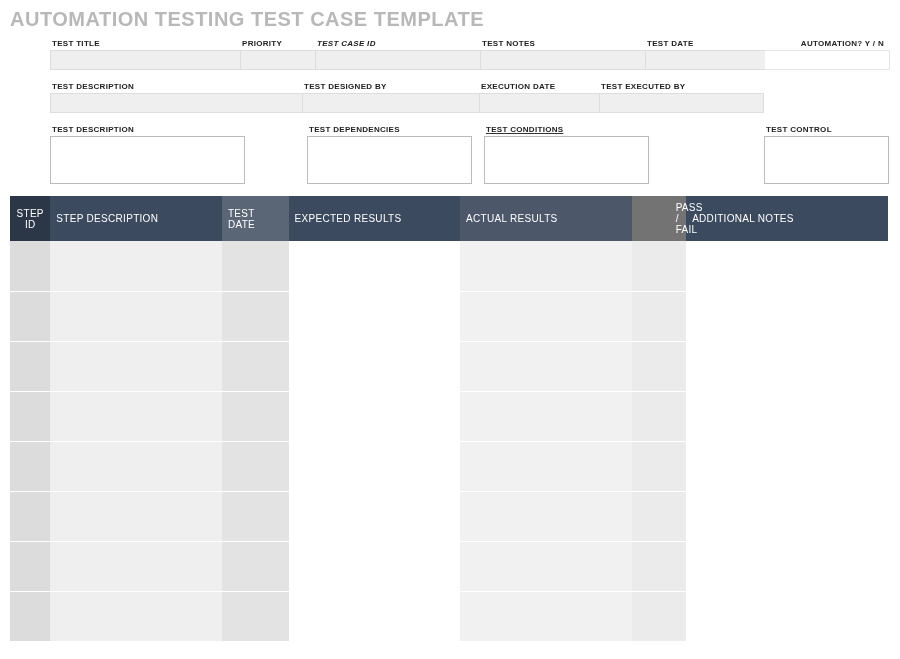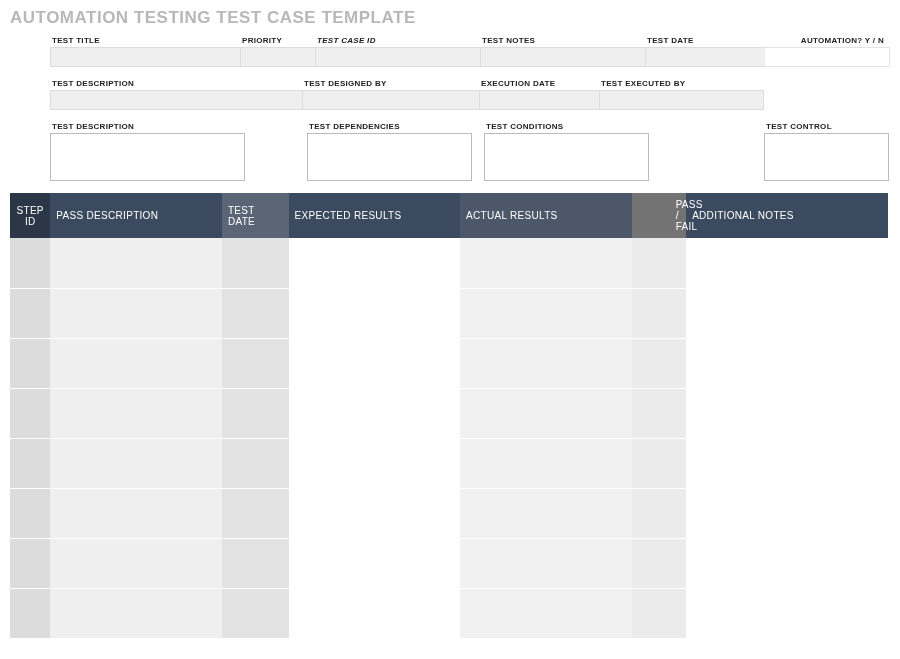--- a/index.html
+++ b/index.html
@@ -6,21 +6,21 @@
   body {
     font-family: Arial, Helvetica, sans-serif;
     background: #ffffff;
     width: 900px;
     height: 659px;
     padding: 8px 10px;
     font-size: 10px;
     color: #333;
   }
   .title {
-    font-size: 17px;
+    font-size: 20px;
     font-weight: bold;
     color: #b8b8b8;
     letter-spacing: 0.5px;
     margin-bottom: 8px;
   }
   .section {
     margin-bottom: 12px;
   }
   .row {
     display: flex;
@@ -78,21 +78,21 @@
   .r2 .designed-by { width: 177px; }
   .r2 .executed-by { width: 165px; }
   .r2 .exec-date { width: 120px; }
   .r2 .input-shaded { border-right: none; }
   .r2 .field:last-child .input-shaded { border-right: 1px solid #ddd; }
   
   .r3 { padding-left: 40px; }
   .r3 .field { }
   .r3 .test-desc2 { width: 195px; }
   .r3 .dependencies { width: 165px; }
-  .r3 .conditions { width: 165px; }
+  .r3 .conditions { width: 165px; text-decoration: underline; }
   .r3 .control { width: 125px; }
   
   .steps-table {
     border-collapse: collapse;
     width: 878px;
     table-layout: fixed;
   }
   .steps-table th {
     background: #3b4a5f;
     color: #fff;
@@ -200,21 +200,21 @@
       <div class="label">TEST CONTROL</div>
       <div class="input-box"></div>
     </div>
   </div>
 </div>
 
 <table class="steps-table">
   <thead>
     <tr>
       <th class="step-id">STEP ID</th>
-      <th class="step-desc">PASS DESCRIPTION</th>
+      <th class="step-desc">STEP DESCRIPTION</th>
       <th class="test-date-col">TEST DATE</th>
       <th class="expected">EXPECTED RESULTS</th>
       <th class="actual">ACTUAL RESULTS</th>
       <th class="passfail">PASS / FAIL</th>
       <th class="notes">ADDITIONAL NOTES</th>
     </tr>
   </thead>
   <tbody id="steps-body">
       <tr>
         <td class="c-stepid"></td>

